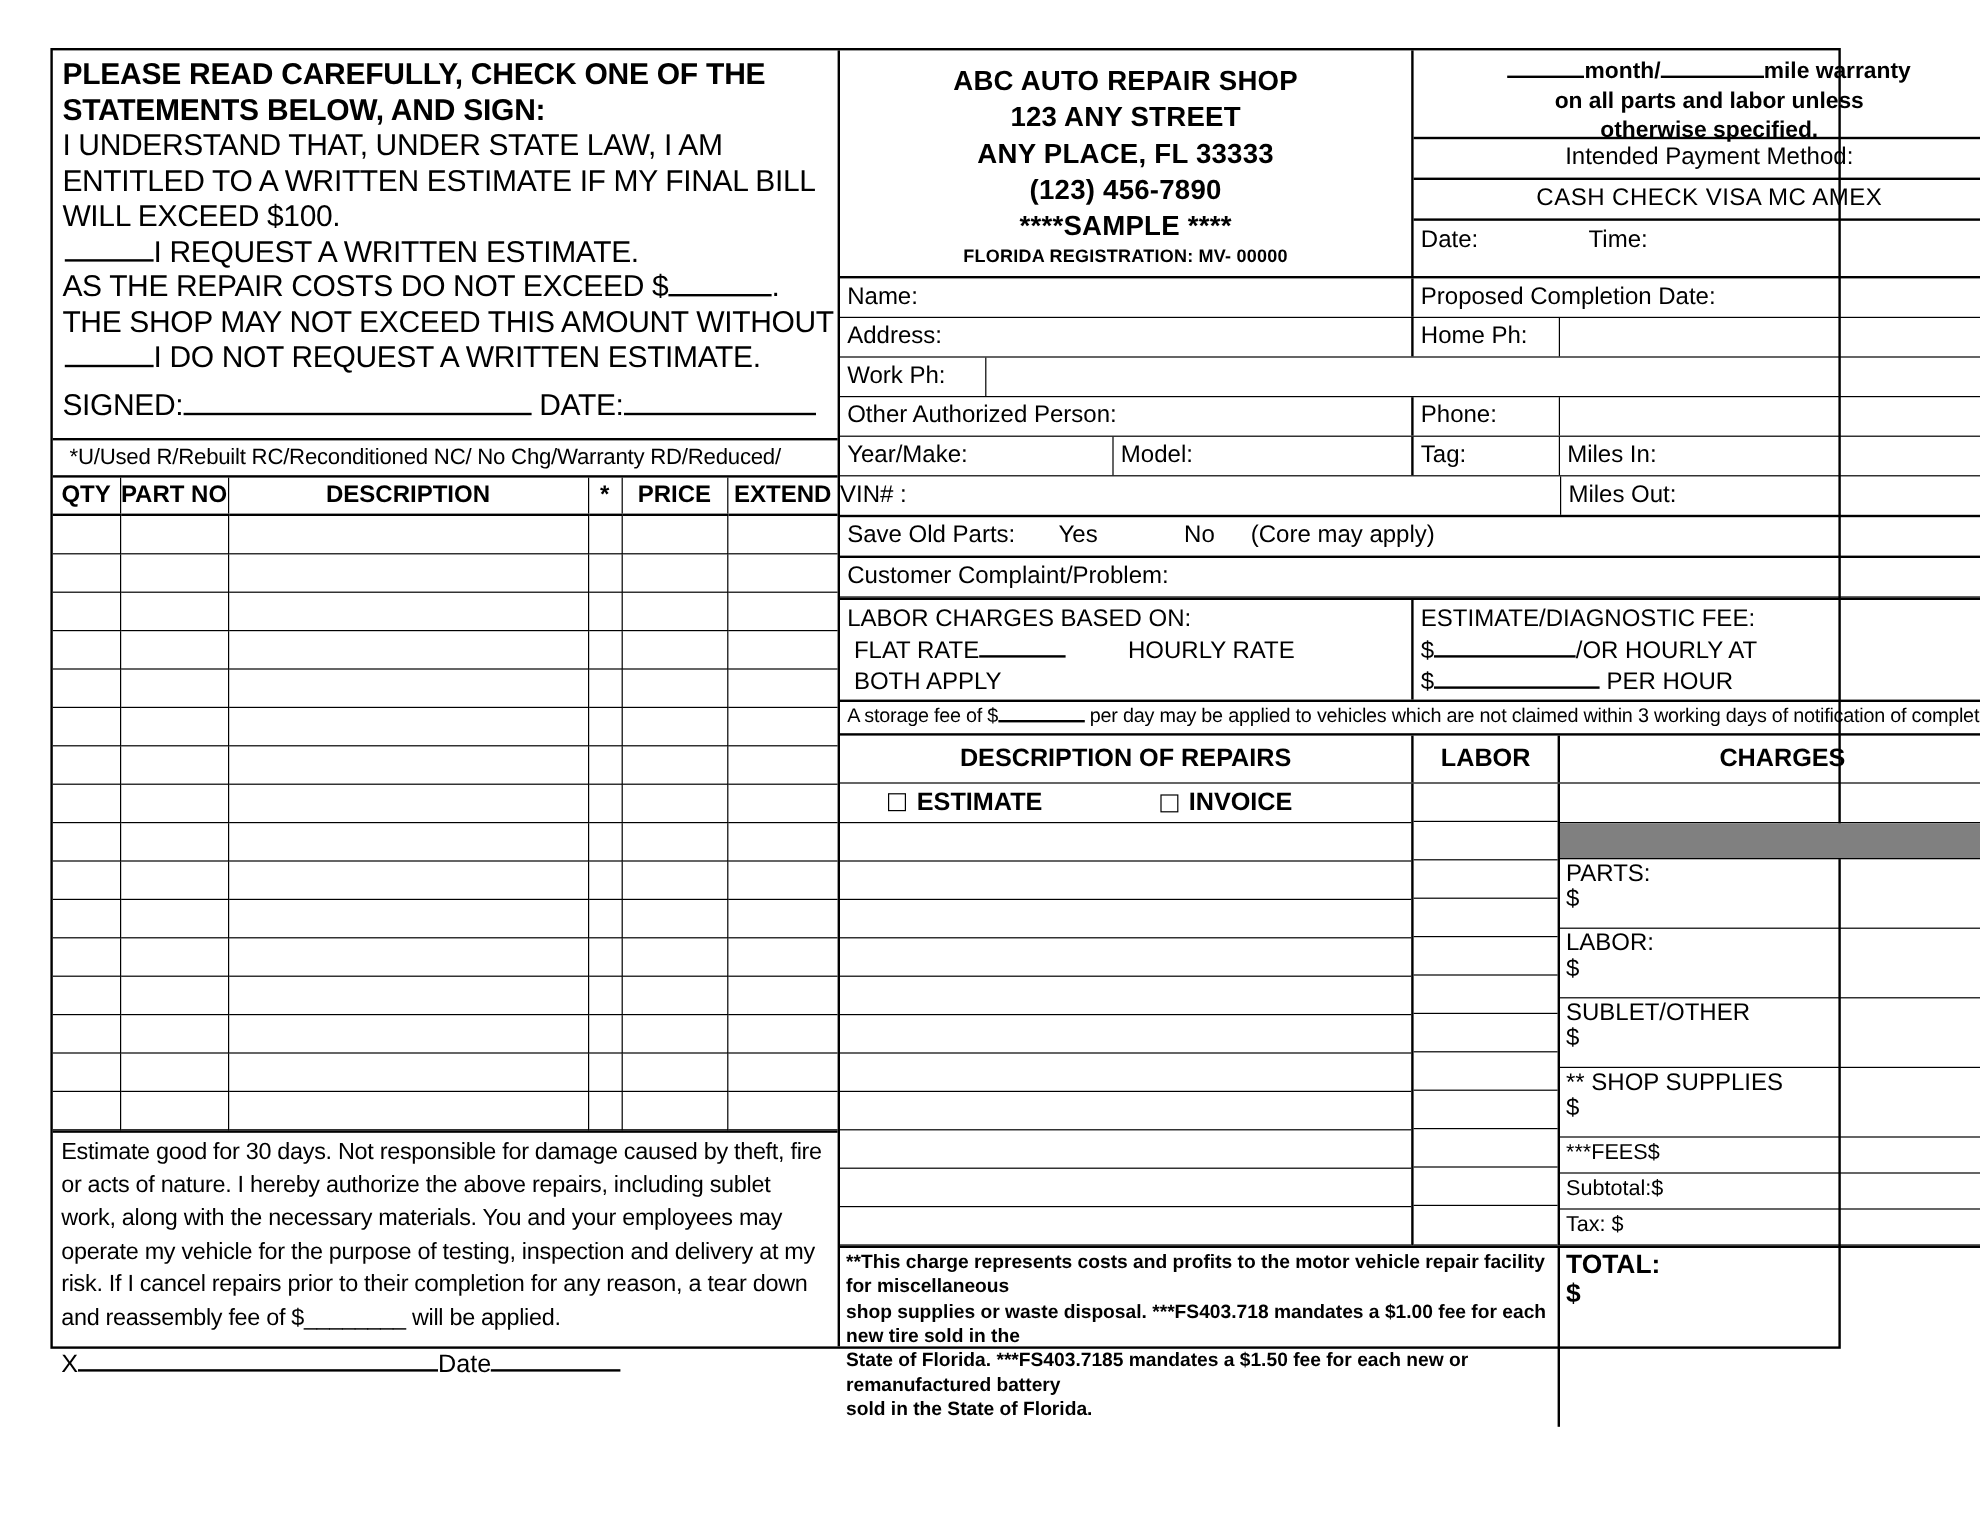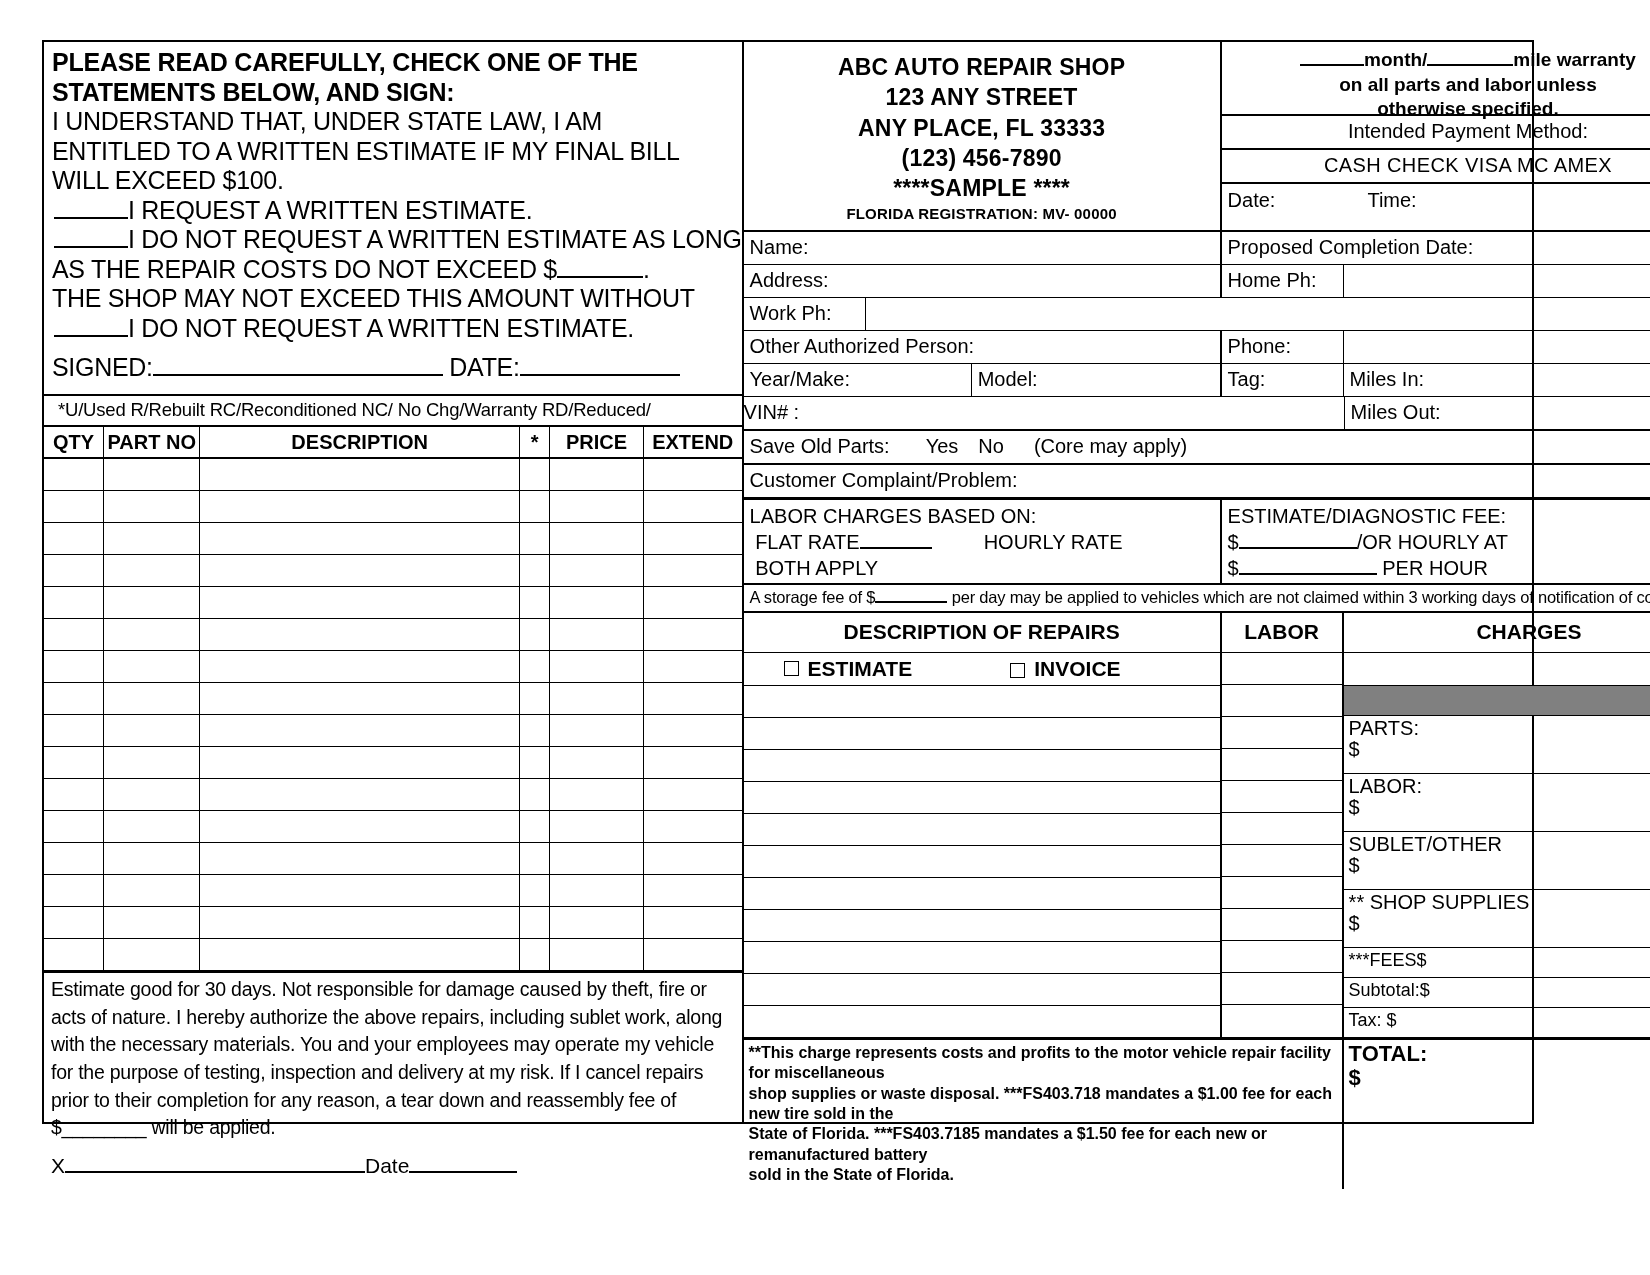--- a/index.html
+++ b/index.html
@@ -255,21 +255,21 @@
   }
   .vin-wrap { width: 600px; box-sizing: border-box; padding-left:0; display:flex; align-items:center; height:100%; }
 
   .full-row {
     font-size: 20px;
     padding: 4px 0 5px 6px;
     border-bottom: 2px solid #000;
     white-space: nowrap;
   }
   .sop-yes { margin-left: 36px; }
-  .sop-no { margin-left: 20px; }
+  .sop-no { margin-left: 72px; }
   .sop-core { margin-left: 30px; }
 
   .complaint {
     font-size: 20px;
     padding: 4px 0 5px 6px;
     border-bottom: 1px solid #000;
   }
   .complaint-blank {
     height: 48px;
     border-bottom: 2px solid #000;
@@ -429,23 +429,20 @@
       <div class="notice-head">PLEASE READ CAREFULLY, CHECK ONE OF THE</div>
       <div class="notice-head">STATEMENTS BELOW, AND SIGN:</div>
       <div class="notice-body">I UNDERSTAND THAT, UNDER STATE LAW, I AM</div>
       <div class="notice-body">ENTITLED TO A WRITTEN ESTIMATE IF MY FINAL BILL</div>
       <div class="notice-body">WILL EXCEED $100.</div>
 
       <div class="notice-body">
         <span class="blankline bl-check"></span><span>I REQUEST A WRITTEN ESTIMATE.</span>
       </div>
 
-      <div class="notice-body">
-        <span class="blankline bl-check"></span><span>I DO NOT REQUEST A WRITTEN ESTIMATE AS LONG</span>
-      </div>
       <div class="notice-body">
         <span>AS THE REPAIR COSTS DO NOT EXCEED $</span><span class="blankline bl-amt"></span><span>.</span>
       </div>
       <div class="notice-body">THE SHOP MAY NOT EXCEED THIS AMOUNT WITHOUT</div>
 
       <div class="notice-body">
         <span class="blankline bl-check"></span><span>I DO NOT REQUEST A WRITTEN ESTIMATE.</span>
       </div>
     </div>
 

